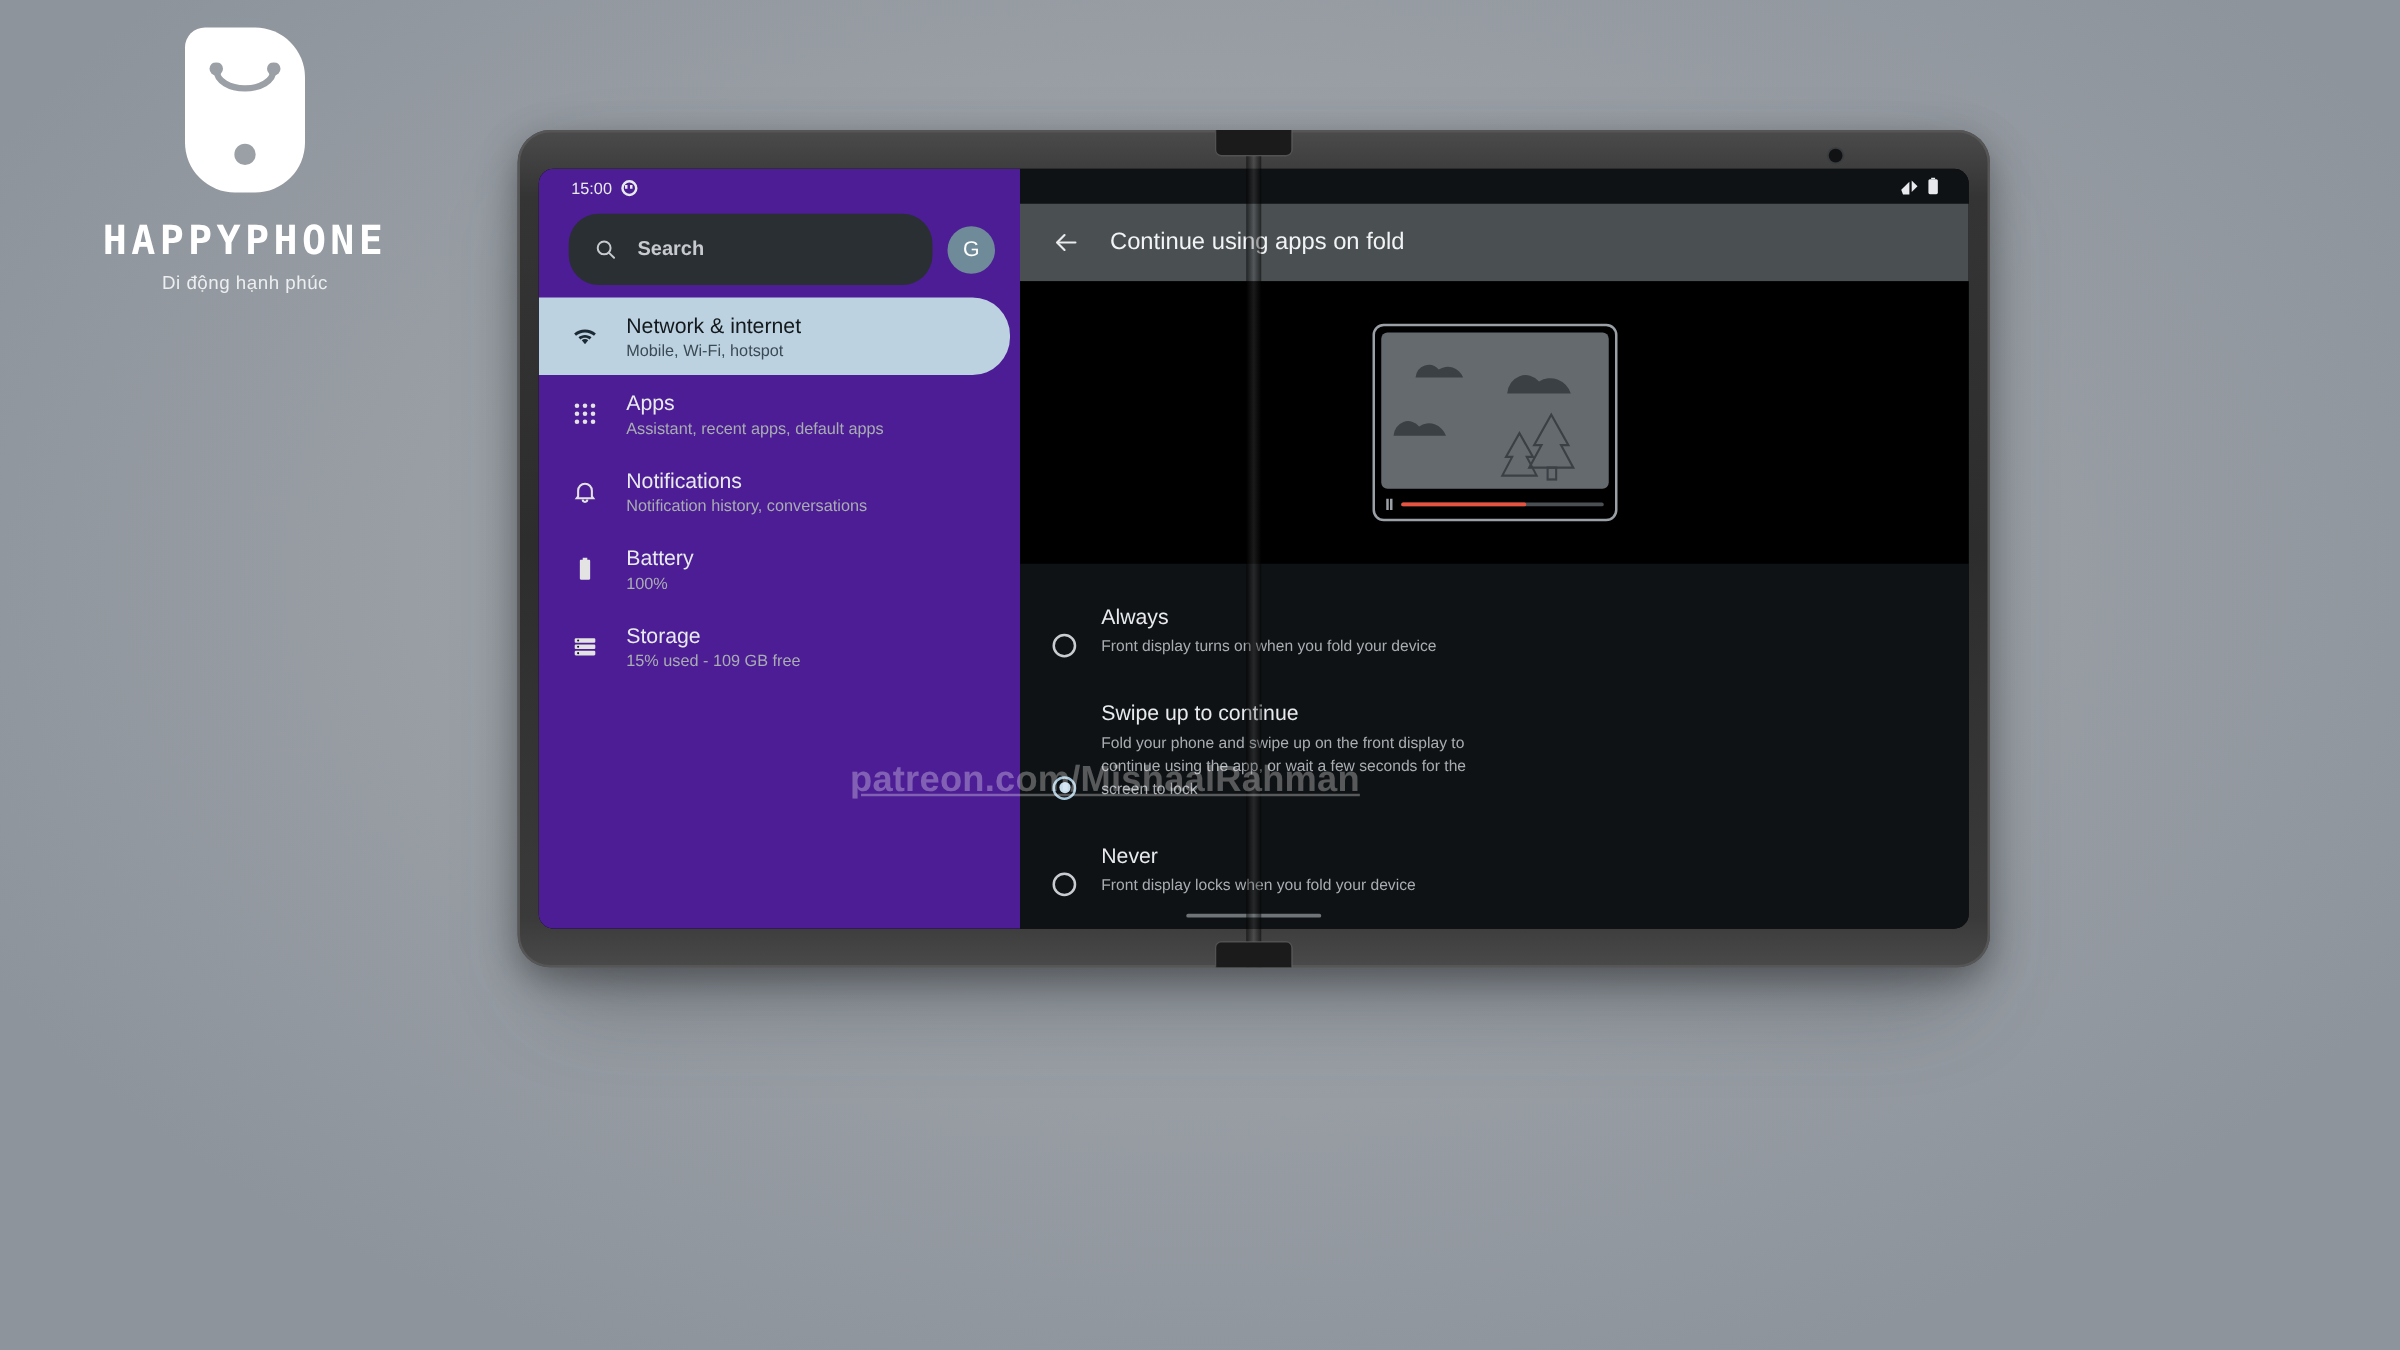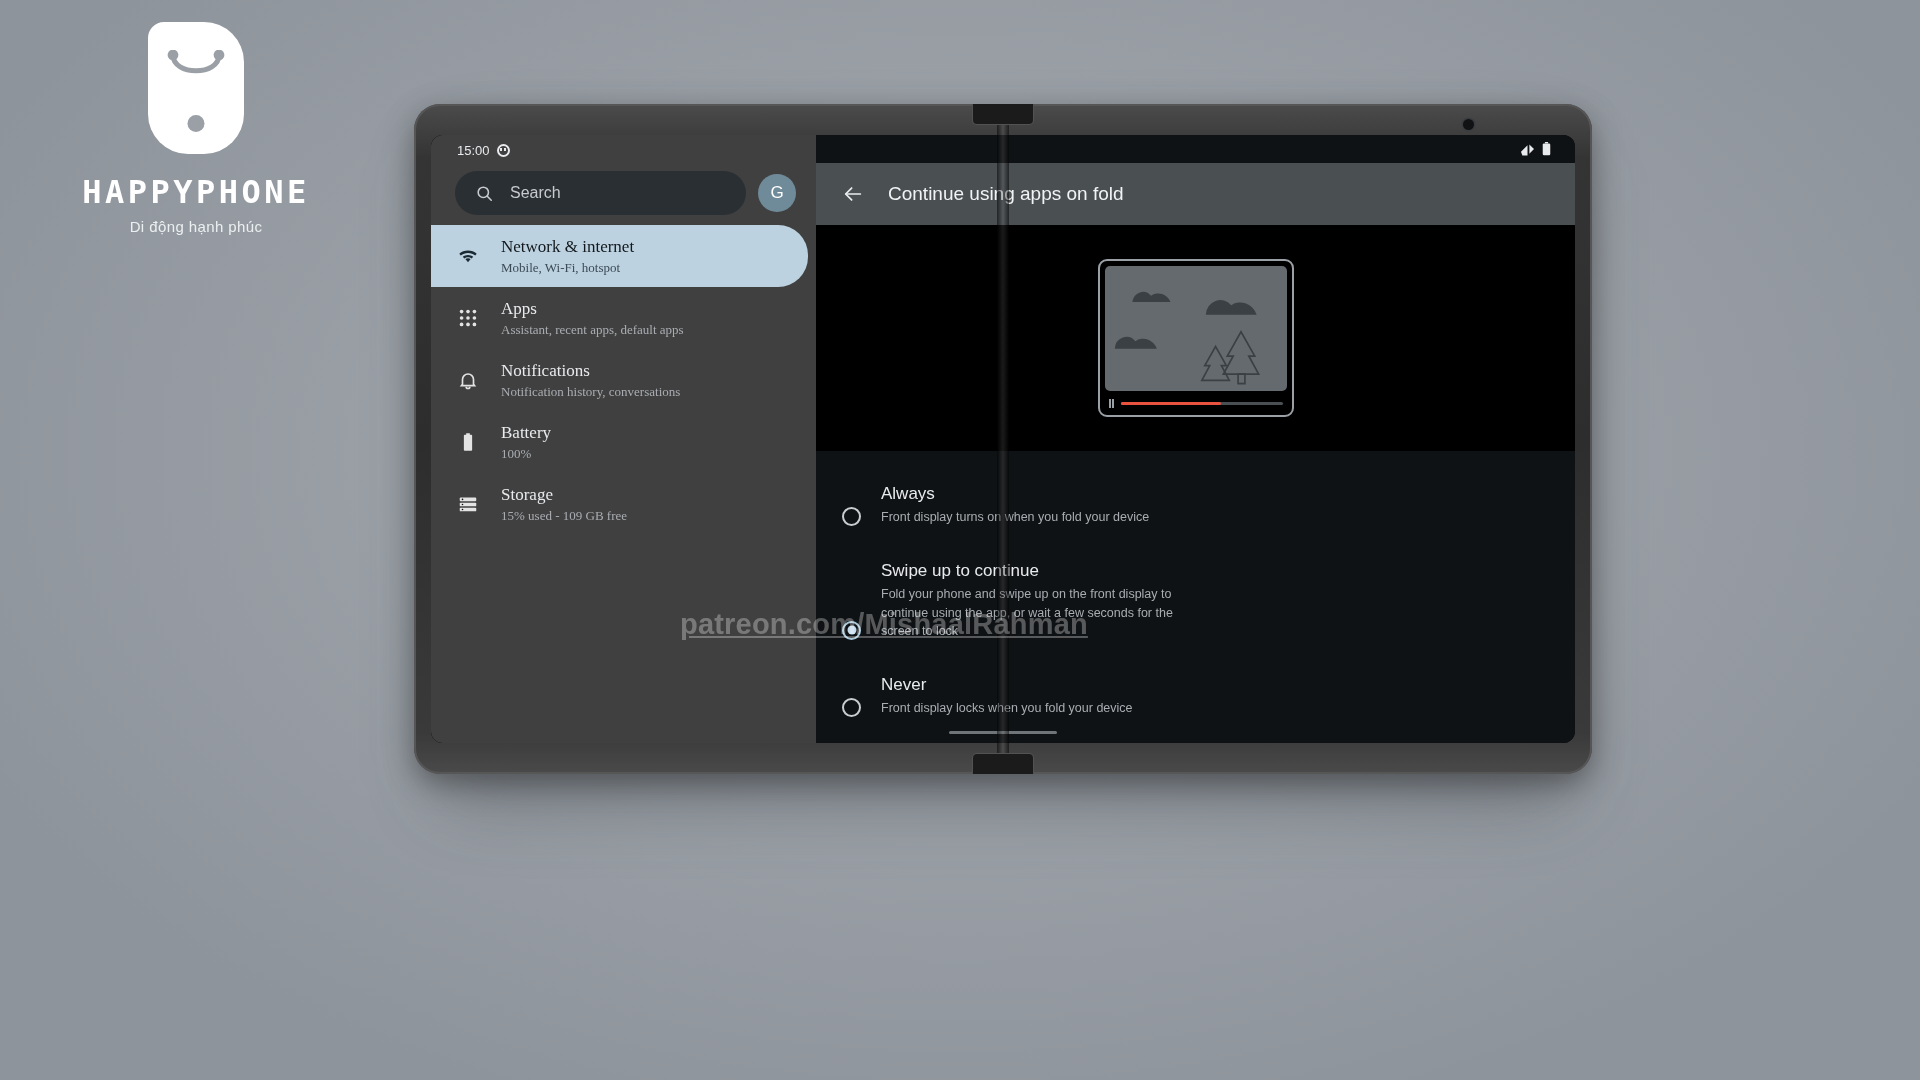--- a/index.html
+++ b/index.html
@@ -116,21 +116,21 @@
     width: 11px; height: 11px;
     border-radius: 50%;
     background: #101214;
     box-shadow: 0 0 0 1.5px #3a3d40;
     z-index: 8;
   }
 
   
   .pane-left {
     width: 385px;
-    background: #404040;
+    background: #4c1d95;
     position: relative;
     flex: 0 0 385px;
     padding-top: 0;
   }
   .statusbar {
     height: 30px;
     display: flex;
     align-items: center;
     padding: 0 0 0 26px;
     gap: 7px;
@@ -155,45 +155,46 @@
   .status-face::after { right: 1.5px; }
 
   .search-row {
     display: flex;
     align-items: center;
     gap: 12px;
     padding: 6px 20px 10px 24px;
   }
   .search-bar {
     flex: 1;
-    height: 44px;
+    height: 57px;
     background: #2a2f33;
     border-radius: 24px;
     display: flex;
     align-items: center;
     gap: 16px;
     padding: 0 20px;
+    font-weight: bold;
   }
   .search-bar .label {
     color: #c7cace;
     font-size: 16px;
   }
   .avatar {
     width: 38px; height: 38px;
     border-radius: 50%;
     background: #6f8b99;
     color: #fff;
     display: flex;
     align-items: center;
     justify-content: center;
     font-size: 17px;
     font-weight: 500;
   }
 
-  .settings-list { padding: 0; font-family: Liberation Serif, serif; }
+  .settings-list { padding: 0; }
   .srow {
     display: flex;
     align-items: center;
     gap: 20px;
     padding: 10px 18px 10px 24px;
     height: 62px;
     border-radius: 0 30px 30px 0;
     margin-right: 8px;
   }
   .srow.selected { background: #bdd2e0; }

